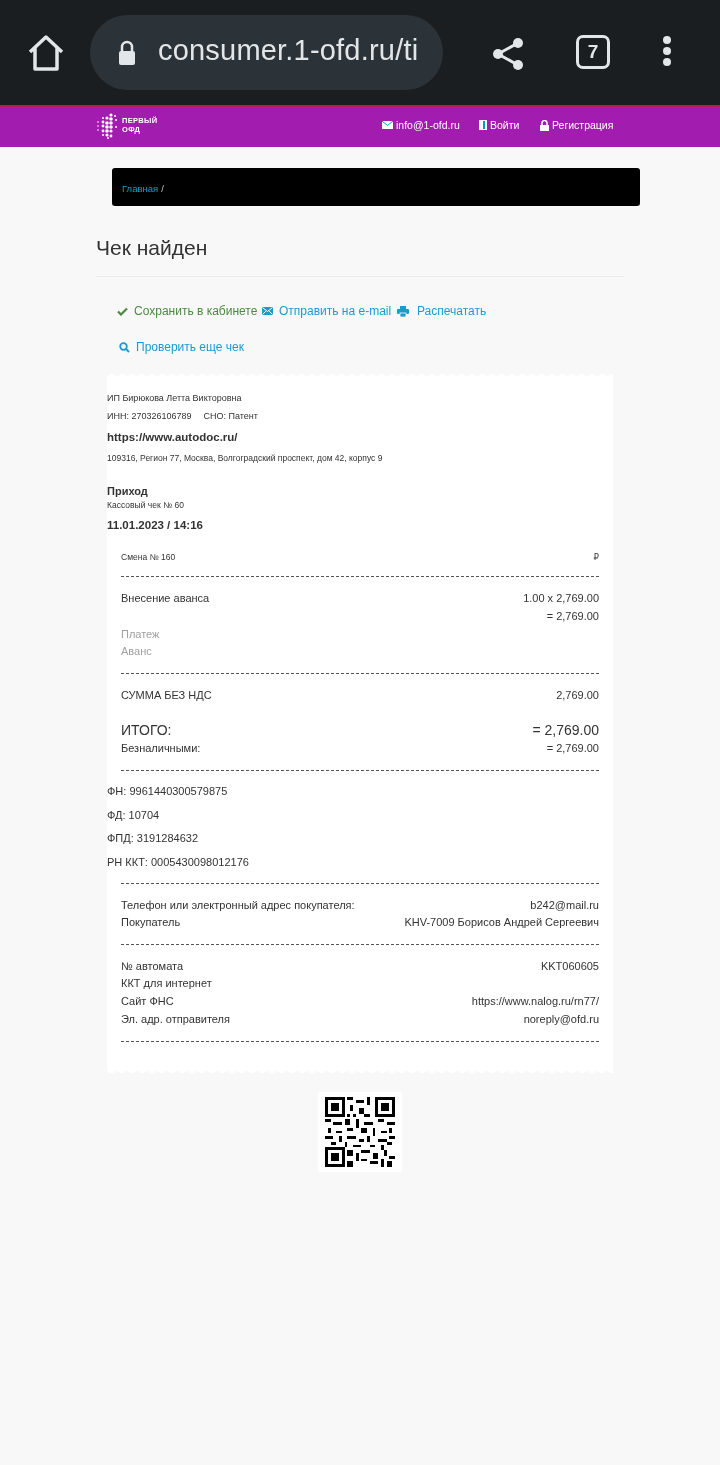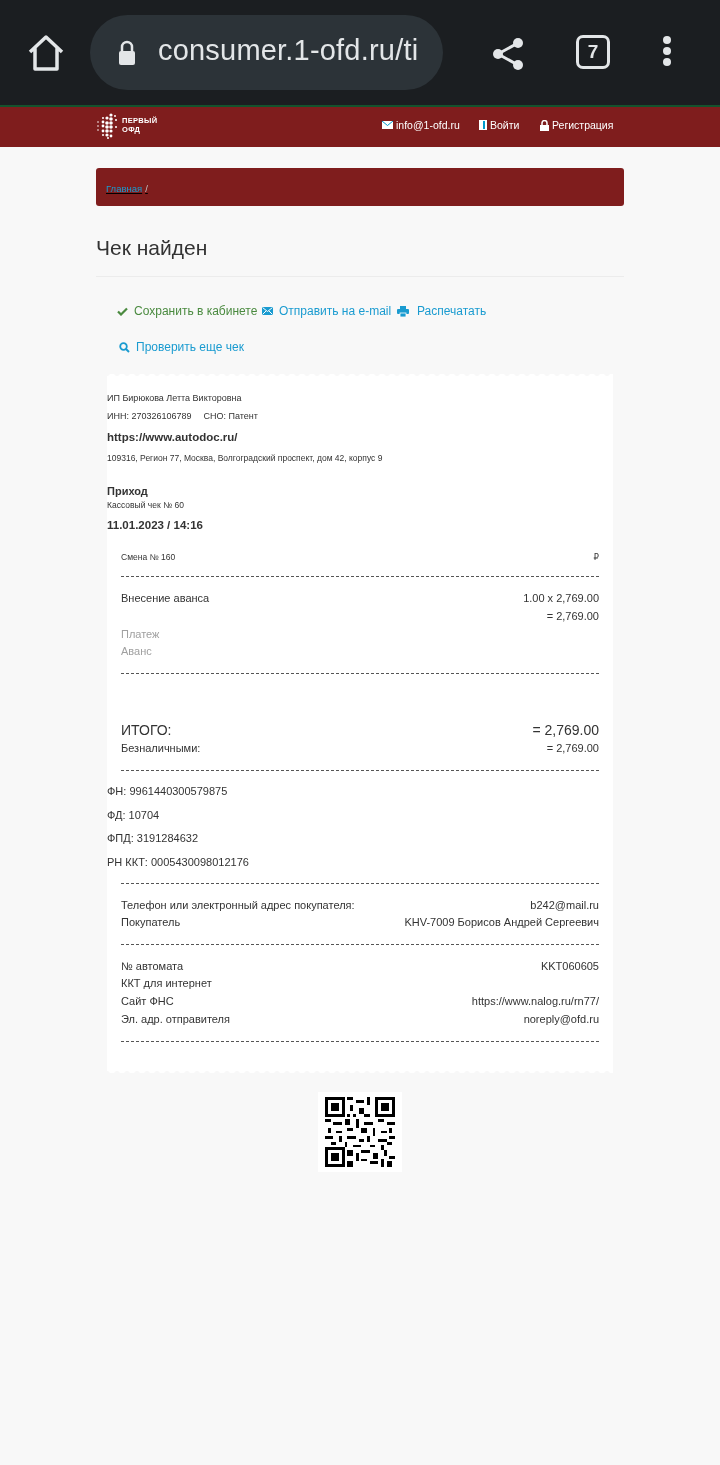--- a/index.html
+++ b/index.html
@@ -10,29 +10,29 @@
   .chrome .home { position: absolute; left: 26px; top: 33px; width: 40px; height: 40px; }
   .chrome .urlbar { position: absolute; left: 90px; top: 15px; width: 353px; height: 75px; border-radius: 38px; background: #2c3338; }
   .chrome .lock { position: absolute; left: 118px; top: 40px; width: 18px; height: 26px; }
   .chrome .url { position: absolute; left: 158px; top: 34px; width: 272px; color: #e3e6e8; font-size: 29px; white-space: nowrap; overflow: hidden; letter-spacing: 0.2px; }
   .chrome .share { position: absolute; left: 490px; top: 36px; width: 36px; height: 36px; }
   .chrome .tabs { position: absolute; left: 576px; top: 35px; width: 34px; height: 34px; border: 3px solid #e3e6e8; border-radius: 7px; color: #e3e6e8; font-size: 19px; font-weight: bold; text-align: center; line-height: 28px; }
   .chrome .menu { position: absolute; left: 660px; top: 36px; width: 14px; height: 36px; }
   .chrome .menu span { display: block; width: 8px; height: 8px; border-radius: 50%; background: #e3e6e8; margin: 0 auto 3px auto; }
 
   
-  .site-header { position: absolute; left: 0; top: 105px; width: 720px; height: 42px; background: #7f1d1d; border-top: 2px solid #14532d; }
+  .site-header { position: absolute; left: 0; top: 105px; width: 720px; height: 42px; background: #a21caf; border-top: 2px solid #be185d; }
   .logo { position: absolute; left: 95px; top: 6px; width: 70px; height: 28px; }
   .logo .dots { position: absolute; left: 0; top: 0; width: 24px; height: 26px; }
   .logo .txt { position: absolute; left: 27px; top: 3px; color: #fff; font-size: 7.5px; font-weight: bold; line-height: 9px; letter-spacing: 0.3px; }
   .hdr-link { position: absolute; top: 12px; color: #fff; font-size: 10.5px; white-space: nowrap; display: flex; align-items: center; gap: 3px; }
   .hdr-link svg { display: block; }
 
   
-  .breadcrumb { position: absolute; left: 96px; top: 168px; width: 528px; height: 38px; background: #7f1d1d; border-radius: 3px; padding: 15px 0 0 10px; font-size: 9.5px; text-decoration: underline; }
+  .breadcrumb { position: absolute; left: 112px; top: 168px; width: 528px; height: 38px; background: #000000; border-radius: 3px; padding: 15px 0 0 10px; font-size: 9.5px; }
   .breadcrumb a { color: #1a9bd0; text-decoration: none; }
   .breadcrumb .sep { color: #c4c4c4; margin-left: 3px; }
 
   .page-title { position: absolute; left: 96px; top: 236px; font-size: 21px; color: #333; font-weight: normal; }
   .title-rule { position: absolute; left: 96px; top: 276px; width: 528px; height: 1px; background: #ececec; }
 
   .action { position: absolute; font-size: 12px; display: flex; align-items: center; gap: 6px; white-space: nowrap; }
   .action.green { color: #4a8a3f; }
   .action.blue { color: #1a9bd0; justify-content: center; }
 
@@ -196,20 +196,24 @@
     <span>= 2,769.00</span>
   </div>
   <div class="r-row muted" style="top:269px">
       <span>Аванс</span>
     </div>
   <div class="r-row muted" style="top:252px">
       <span>Платеж</span>
     </div>
   <div class="dash" style="top:297px"></div>
 
+  <div class="r-row" style="top:313px">
+    <span>СУММА БЕЗ НДС</span>
+    <span>2,769.00</span>
+  </div>
 
   <div class="r-row" style="top:346px; font-size:14px; font-weight:normal">
     <span>ИТОГО:</span>
     <span>= 2,769.00</span>
   </div>
   <div class="r-row" style="top:366px">
     <span>Безналичными:</span>
     <span>= 2,769.00</span>
   </div>
   <div class="dash" style="top:394px"></div>

